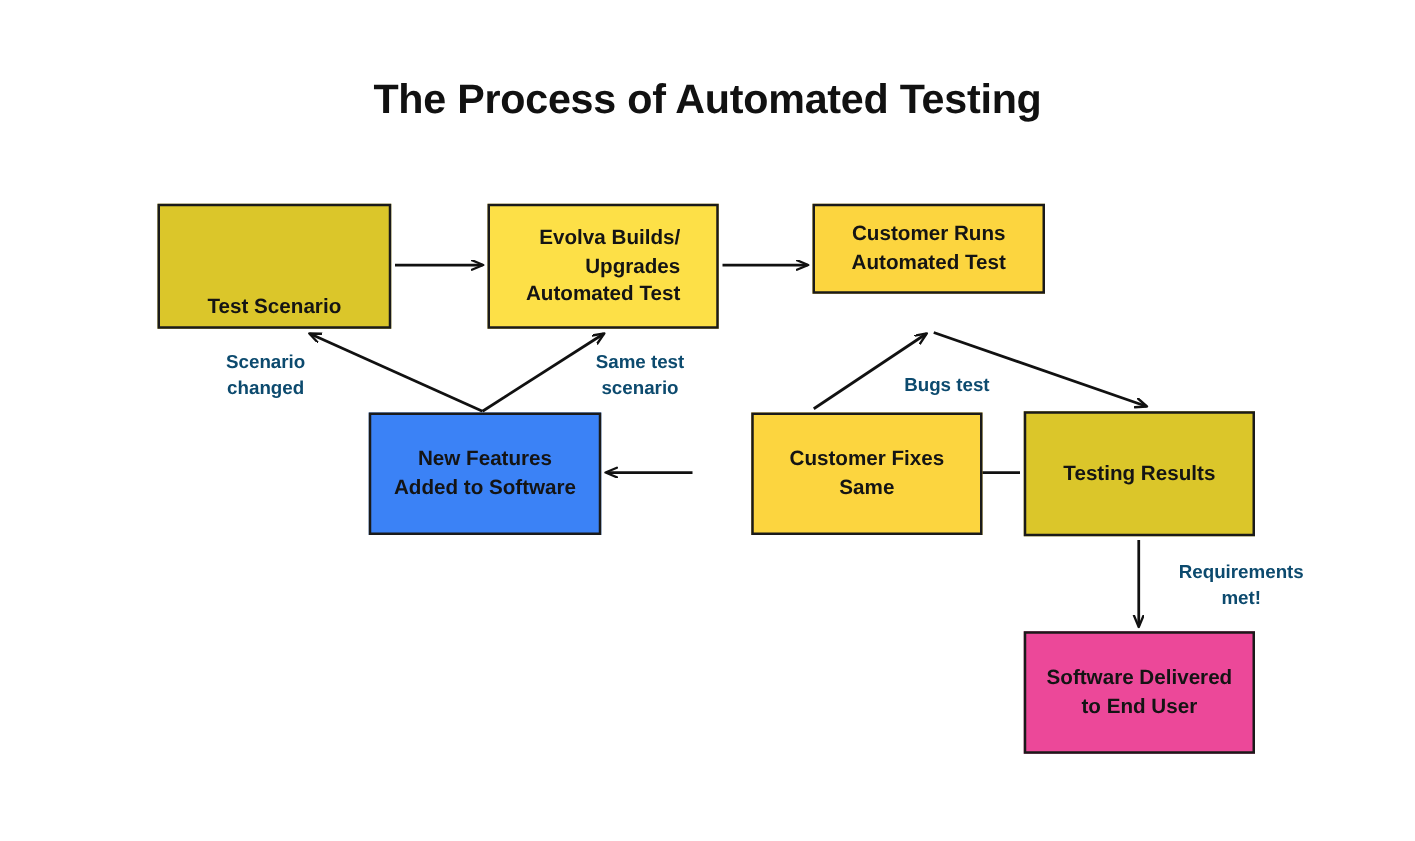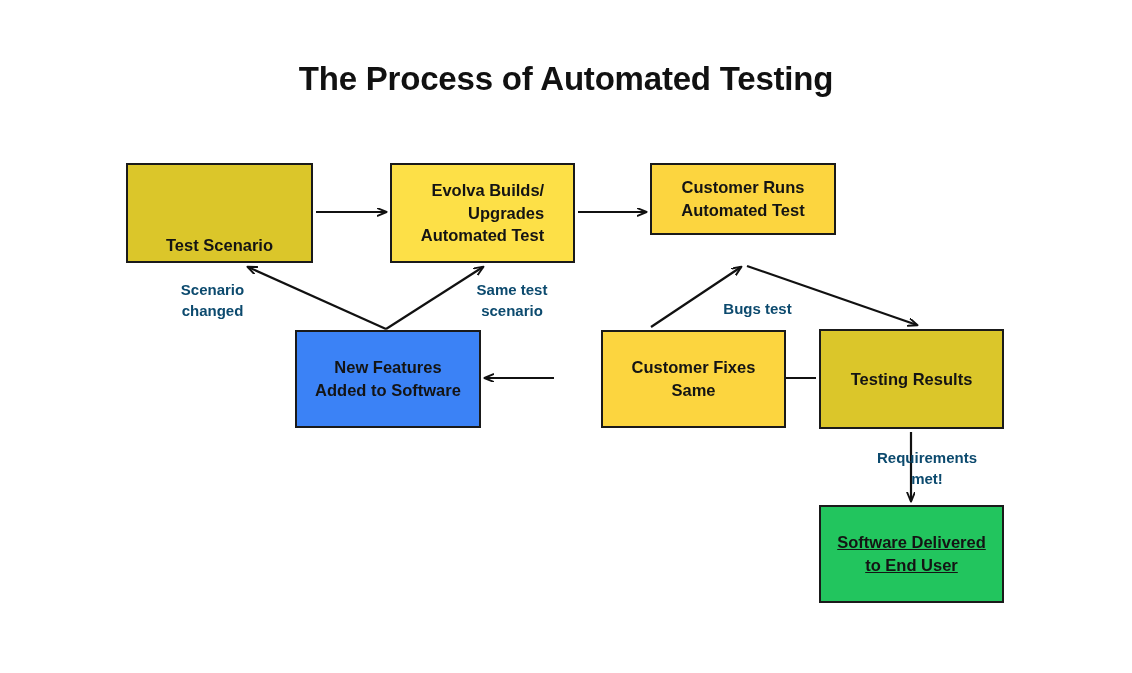--- a/index.html
+++ b/index.html
@@ -148,31 +148,31 @@
       <span>Same</span>
     </div>
   </div>
 
   <div class="node" style="left:819px; top:329px; width:185px; height:100px; background:#dbc62a;">
     <div>
       <span>Testing Results</span>
     </div>
   </div>
 
-  <div class="node" style="left:819px; top:505px; width:185px; height:98px; background:#22c55e;text-decoration:underline;">
+  <div class="node" style="left:819px; top:505px; width:185px; height:98px; background:#ec4899;">
     <div>
       <span>Software Delivered</span>
       <span>to End User</span>
     </div>
   </div>
 
   <div class="edge-label" style="left:160px; top:279px; width:105px;">Scenario
 changed</div>
 
   <div class="edge-label" style="left:462px; top:279px; width:100px;">Same test
 scenario</div>
 
   <div class="edge-label" style="left:705px; top:298px; width:105px;">Bugs test</div>
 
-  <div class="edge-label" style="left:866px; top:447px; width:122px;">Requirements
+  <div class="edge-label" style="left:932px; top:447px; width:122px;">Requirements
 met!</div>
 
 </div>
 
 </body></html>

